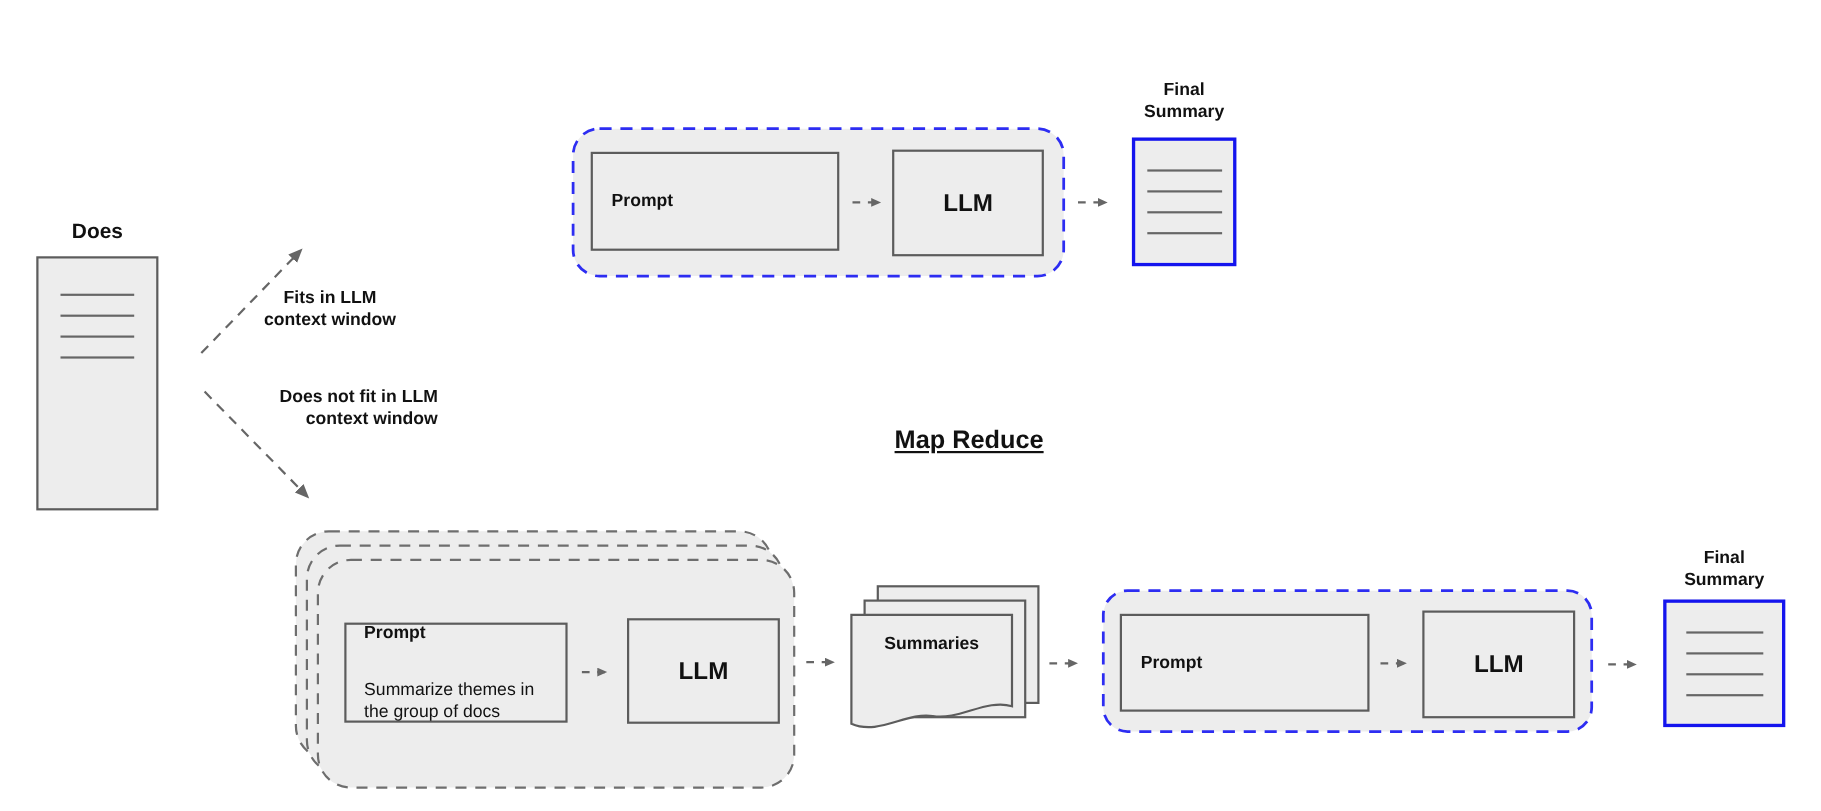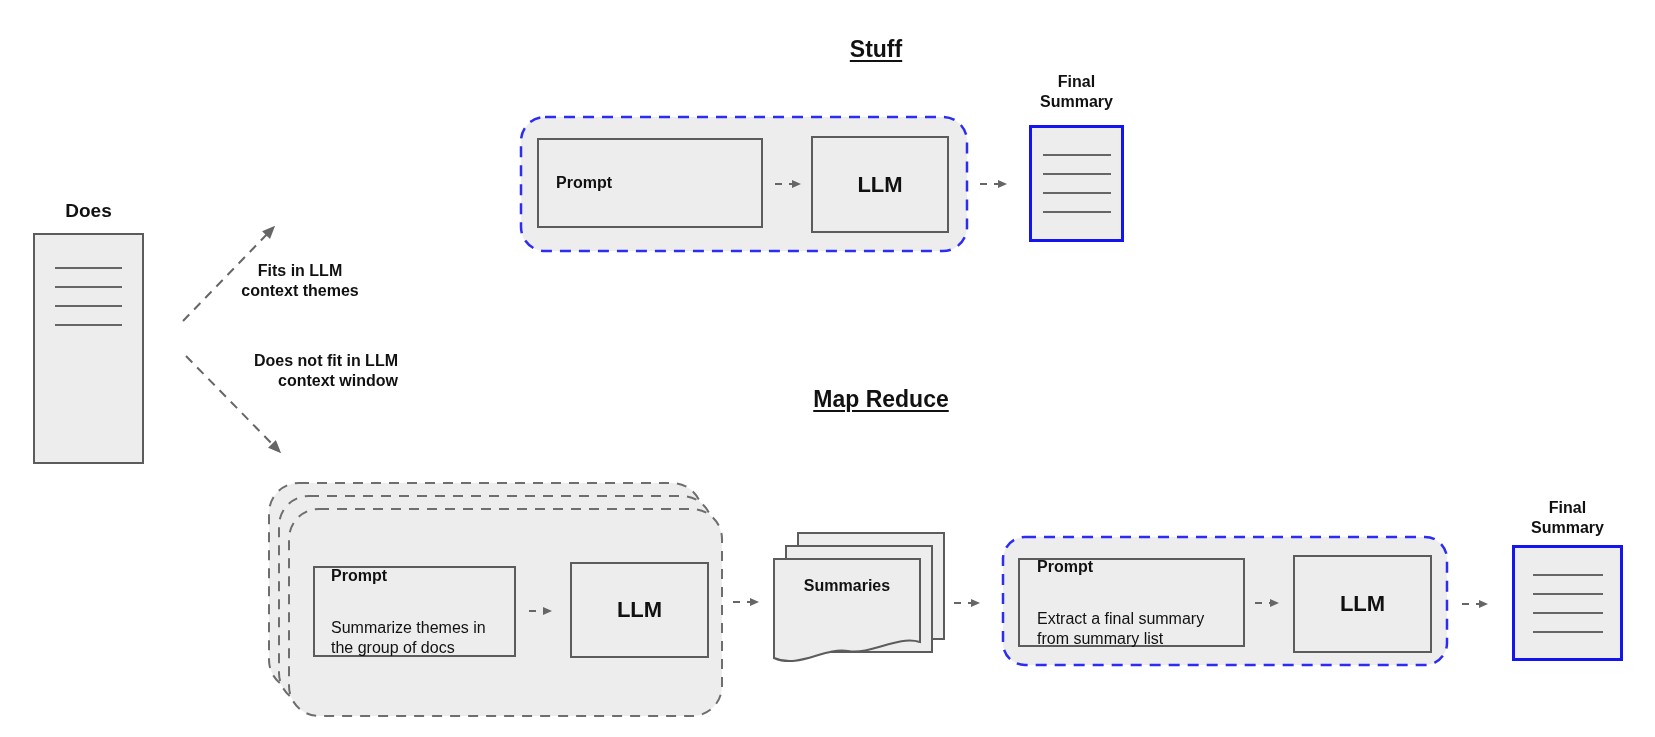--- a/index.html
+++ b/index.html
@@ -86,25 +86,24 @@
 
   <div class="abs label" style="left:33px; top:201px; width:111px; font-size:19px;">Does</div>
   <div class="abs doc docs-doc" style="left:33px; top:233px; width:111px; height:231px;">
     <div class="doc-line" style="width:67px;"></div>
     <div class="doc-line" style="width:67px;"></div>
     <div class="doc-line" style="width:67px;"></div>
     <div class="doc-line" style="width:67px;"></div>
   </div>
 
   <div class="abs label" style="left:205px; top:261px; width:190px;">Fits in LLM
-context themes</div>
+context window</div>
   <div class="abs label" style="left:208px; top:351px; width:190px;text-align:right;">Does not fit in LLM
 context window</div>
 
-  <div class="abs title" style="left:766px; top:36px; width:220px;">Stuff</div>
 
   <div class="abs node prompt-box" style="left:537px; top:138px; width:226px; height:90px;">
     <span class="prompt-heading">Prompt</span>
   </div>
 
   <div class="abs node llm-box" style="left:811px; top:136px; width:138px; height:97px;">
     <span>LLM</span>
   </div>
 
   <div class="abs label" style="left:1016px; top:72px; width:121px;">Final
@@ -124,21 +123,20 @@
   </div>
 
   <div class="abs node llm-box" style="left:570px; top:562px; width:139px; height:96px;">
     <span>LLM</span>
   </div>
 
   <div class="abs label" style="left:777px; top:576px; width:140px;">Summaries</div>
 
   <div class="abs node prompt-box" style="left:1018px; top:558px; width:227px; height:89px;">
     <span class="prompt-heading">Prompt</span>
-    <span class="prompt-text">Extract a final summary from summary list</span>
   </div>
 
   <div class="abs node llm-box" style="left:1293px; top:555px; width:139px; height:98px;">
     <span>LLM</span>
   </div>
 
   <div class="abs label" style="left:1507px; top:498px; width:121px;">Final
 Summary</div>
   <div class="abs doc fs-box" style="left:1512px; top:545px; width:111px; height:116px;">
     <div class="doc-line" style="width:70px;"></div>

